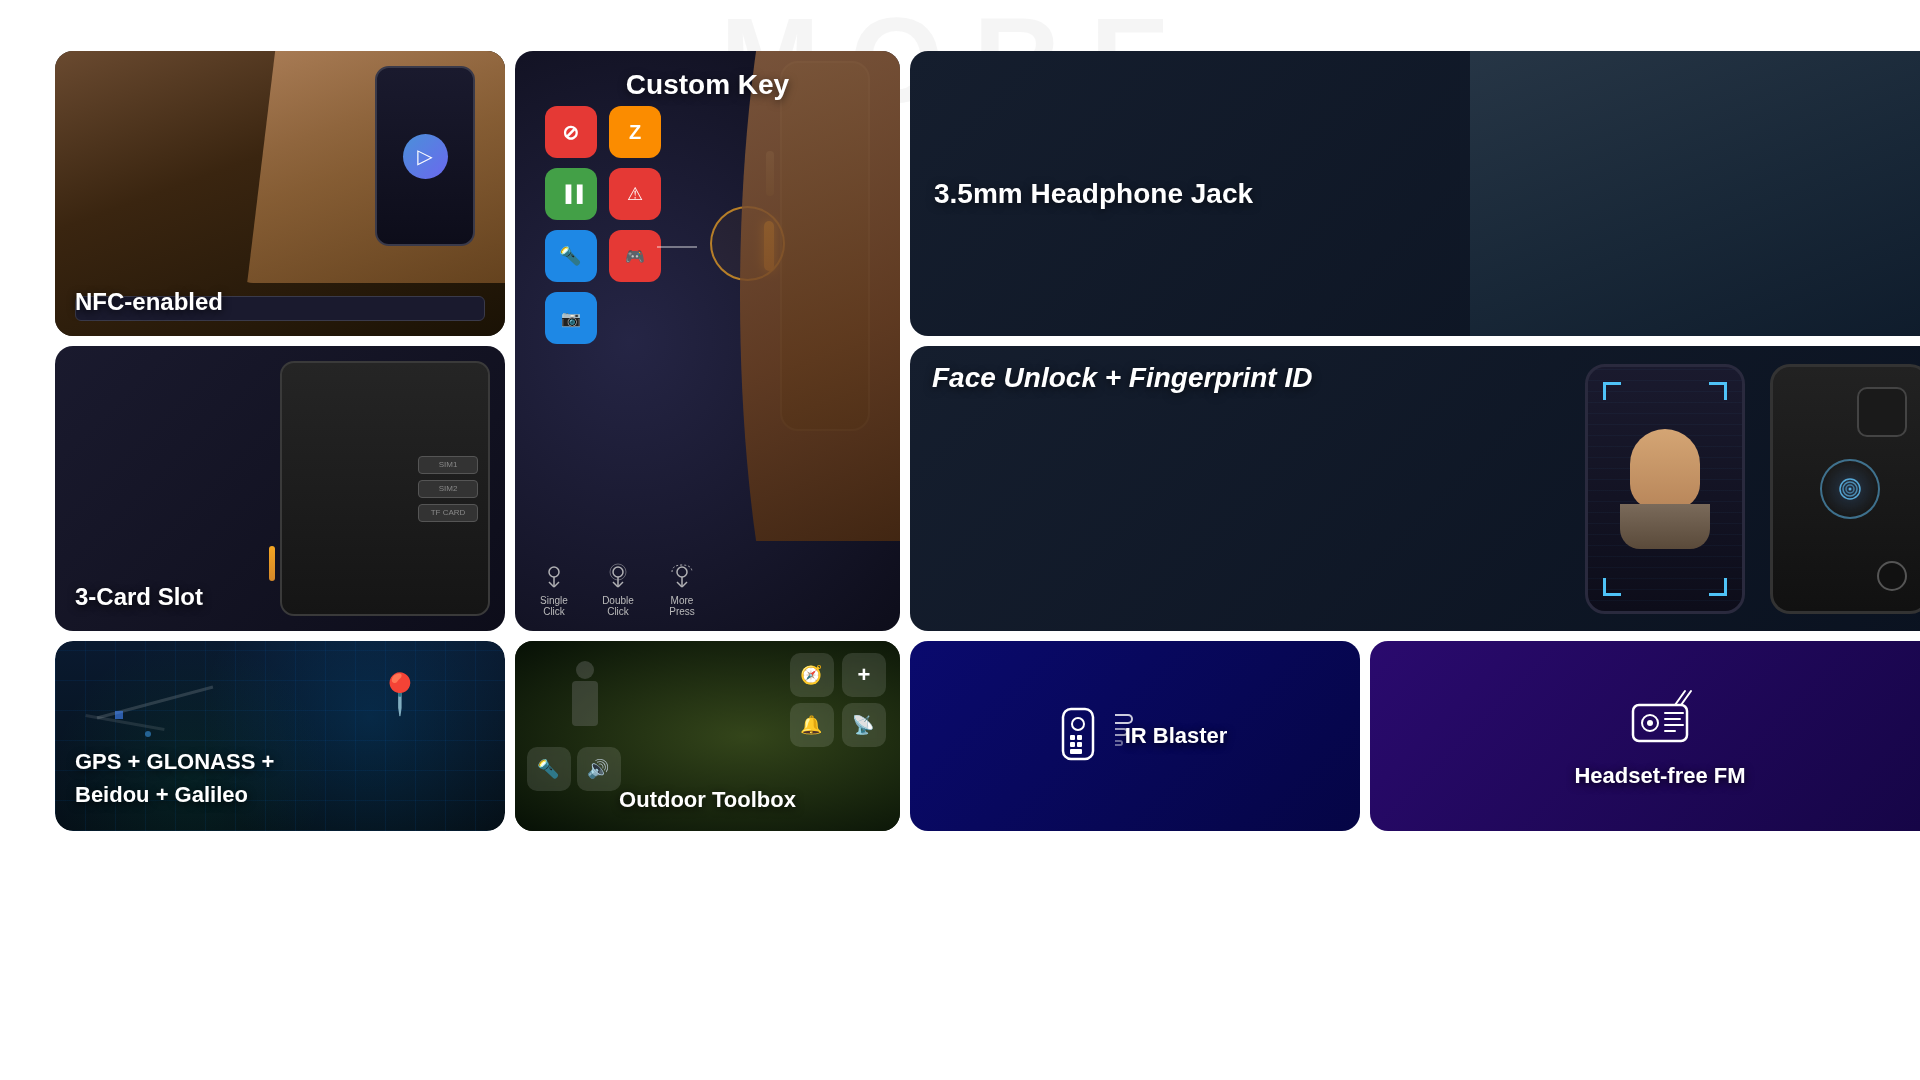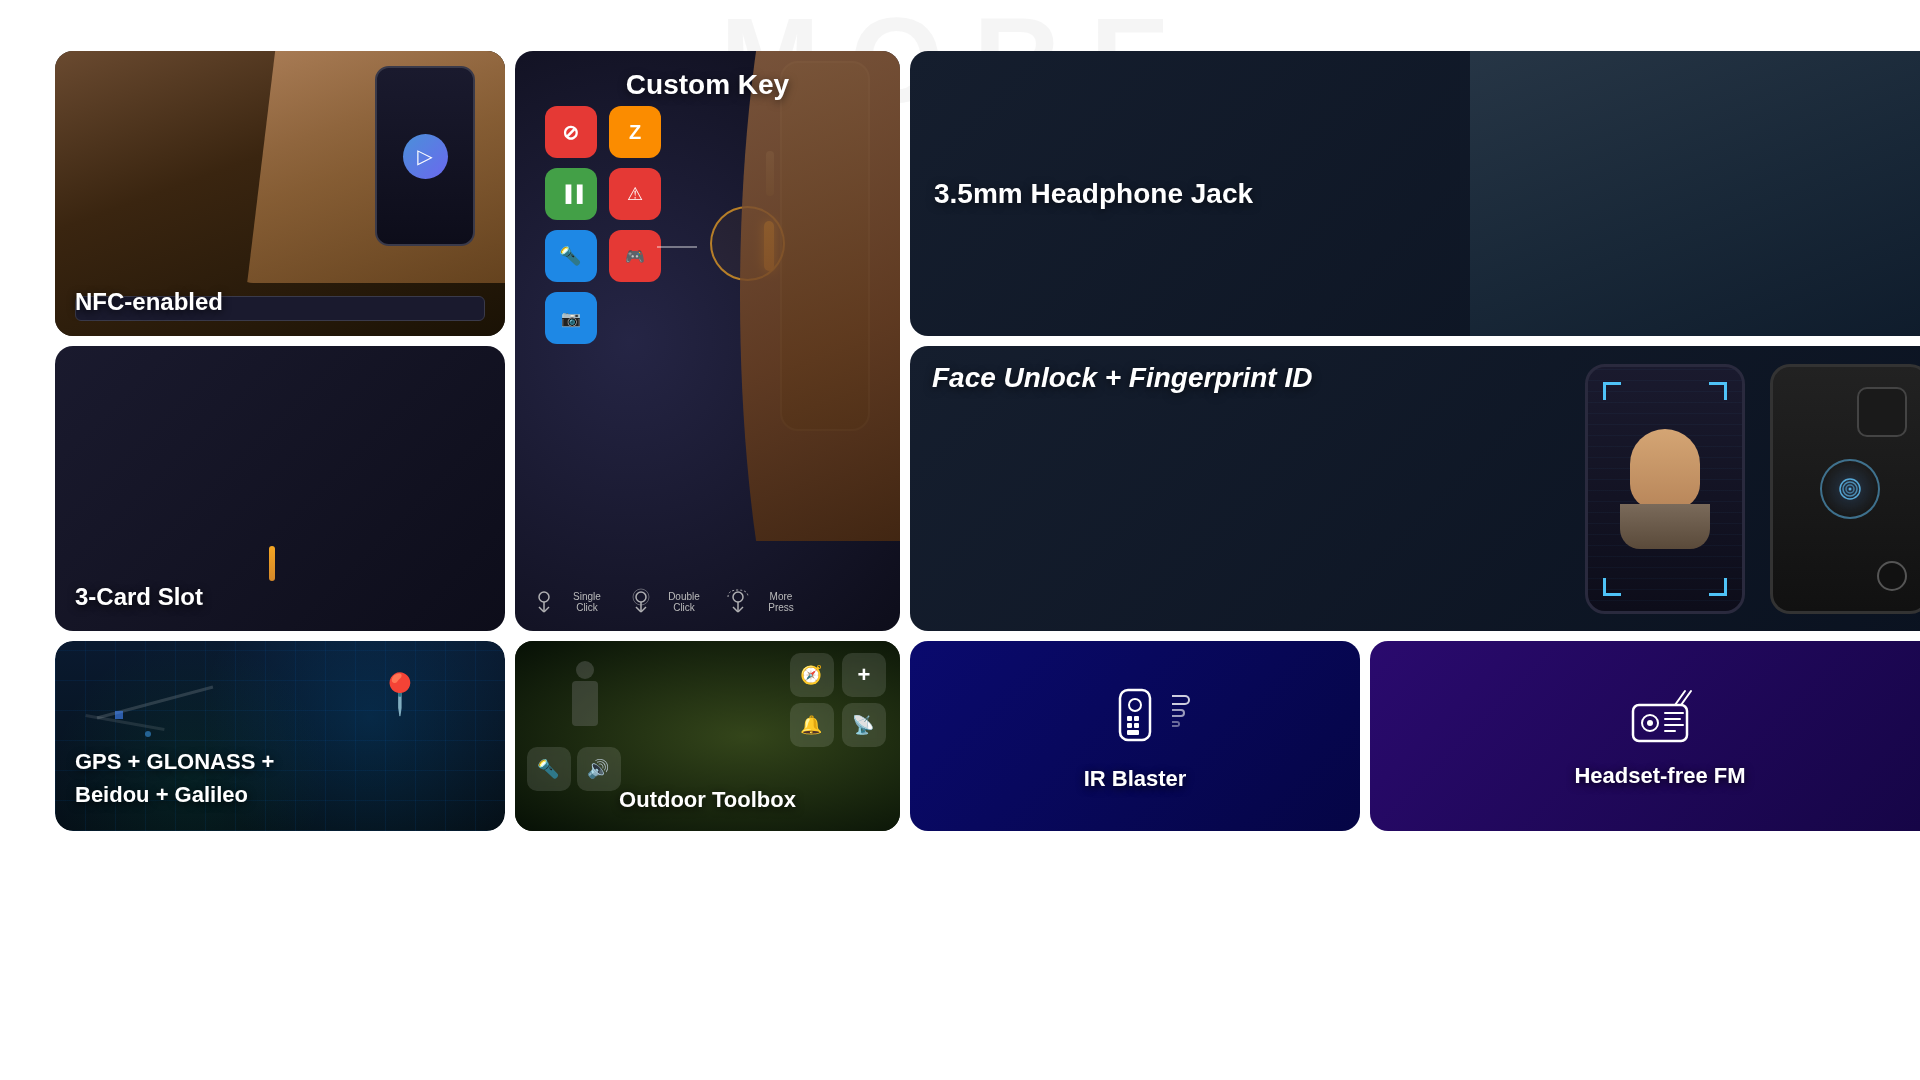--- a/index.html
+++ b/index.html
@@ -232,21 +232,21 @@
       position: absolute;
       bottom: 14px;
       left: 14px;
       right: 14px;
       display: flex;
       justify-content: flex-start;
       gap: 14px;
     }
     .ck-click-item {
       display: flex;
-      flex-direction: row;
+      flex-direction: column;
       align-items: center;
       gap: 3px;
     }
     .ck-click-svg {
       width: 30px;
       height: 30px;
       opacity: 0.85;
     }
     .ck-click-text {
       font-size: 10px;
@@ -505,21 +505,20 @@
       display: flex;
       gap: 6px;
     }
 
     
     .ir-container {
       width: 100%;
       height: 100%;
       background: linear-gradient(135deg, #0a0a6e 0%, #050545 100%);
       display: flex;
-      flex-direction: column;
       align-items: center;
       justify-content: center;
       gap: 12px;
       position: relative;
     }
 
     .fm-container {
       width: 100%;
       height: 100%;
       background: linear-gradient(135deg, #2a0a6e 0%, #150545 100%);
@@ -681,20 +680,25 @@
             </svg>
           </div>
           <div style="position:absolute;bottom:20px;right:20px;width:30px;height:30px;background:#111;border-radius:50%;border:2px solid #555;"></div>
         </div>
       </div>
     </div>
   </div>
 
   <div class="card card-inner c-3card">
     <div class="sc-container">
+      <div class="sc-phone-sim">
+        <div class="sim-card-slot">SIM1</div>
+        <div class="sim-card-slot">SIM2</div>
+        <div class="sim-card-slot">TF CARD</div>
+      </div>
       <div class="sc-gold-band"></div>
       <div class="text-overlay-bl">
         <span class="label-white-bold-24">3-Card Slot</span>
       </div>
     </div>
   </div>
 
   <div class="card card-inner c-gps">
     <div class="gps-container">
       <div class="gps-map-bg"></div>

